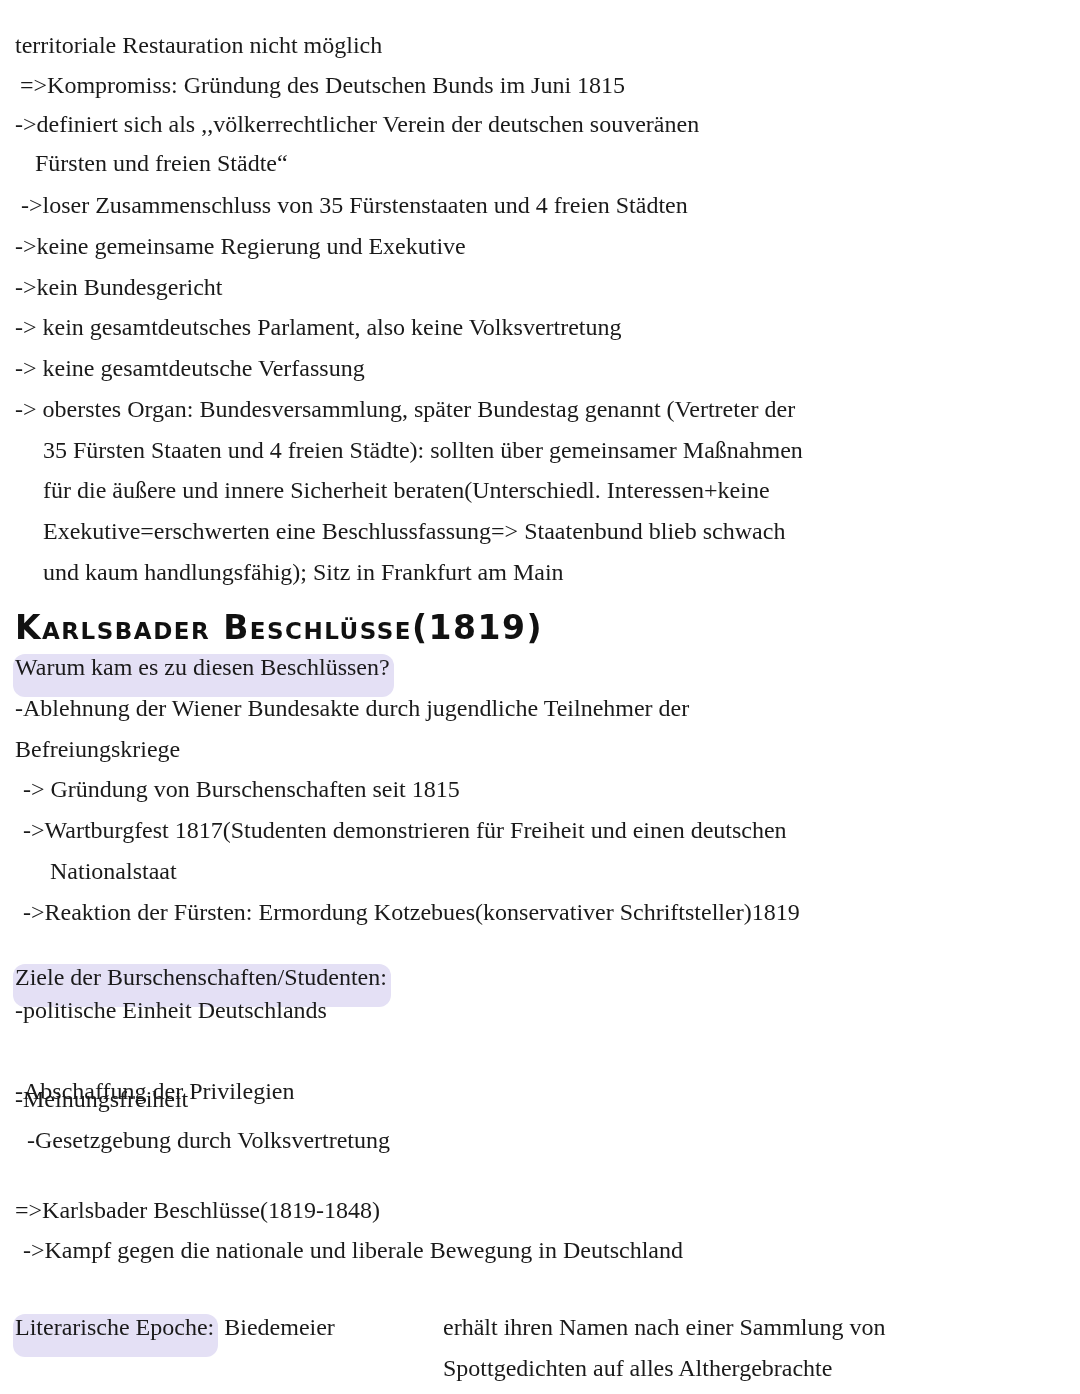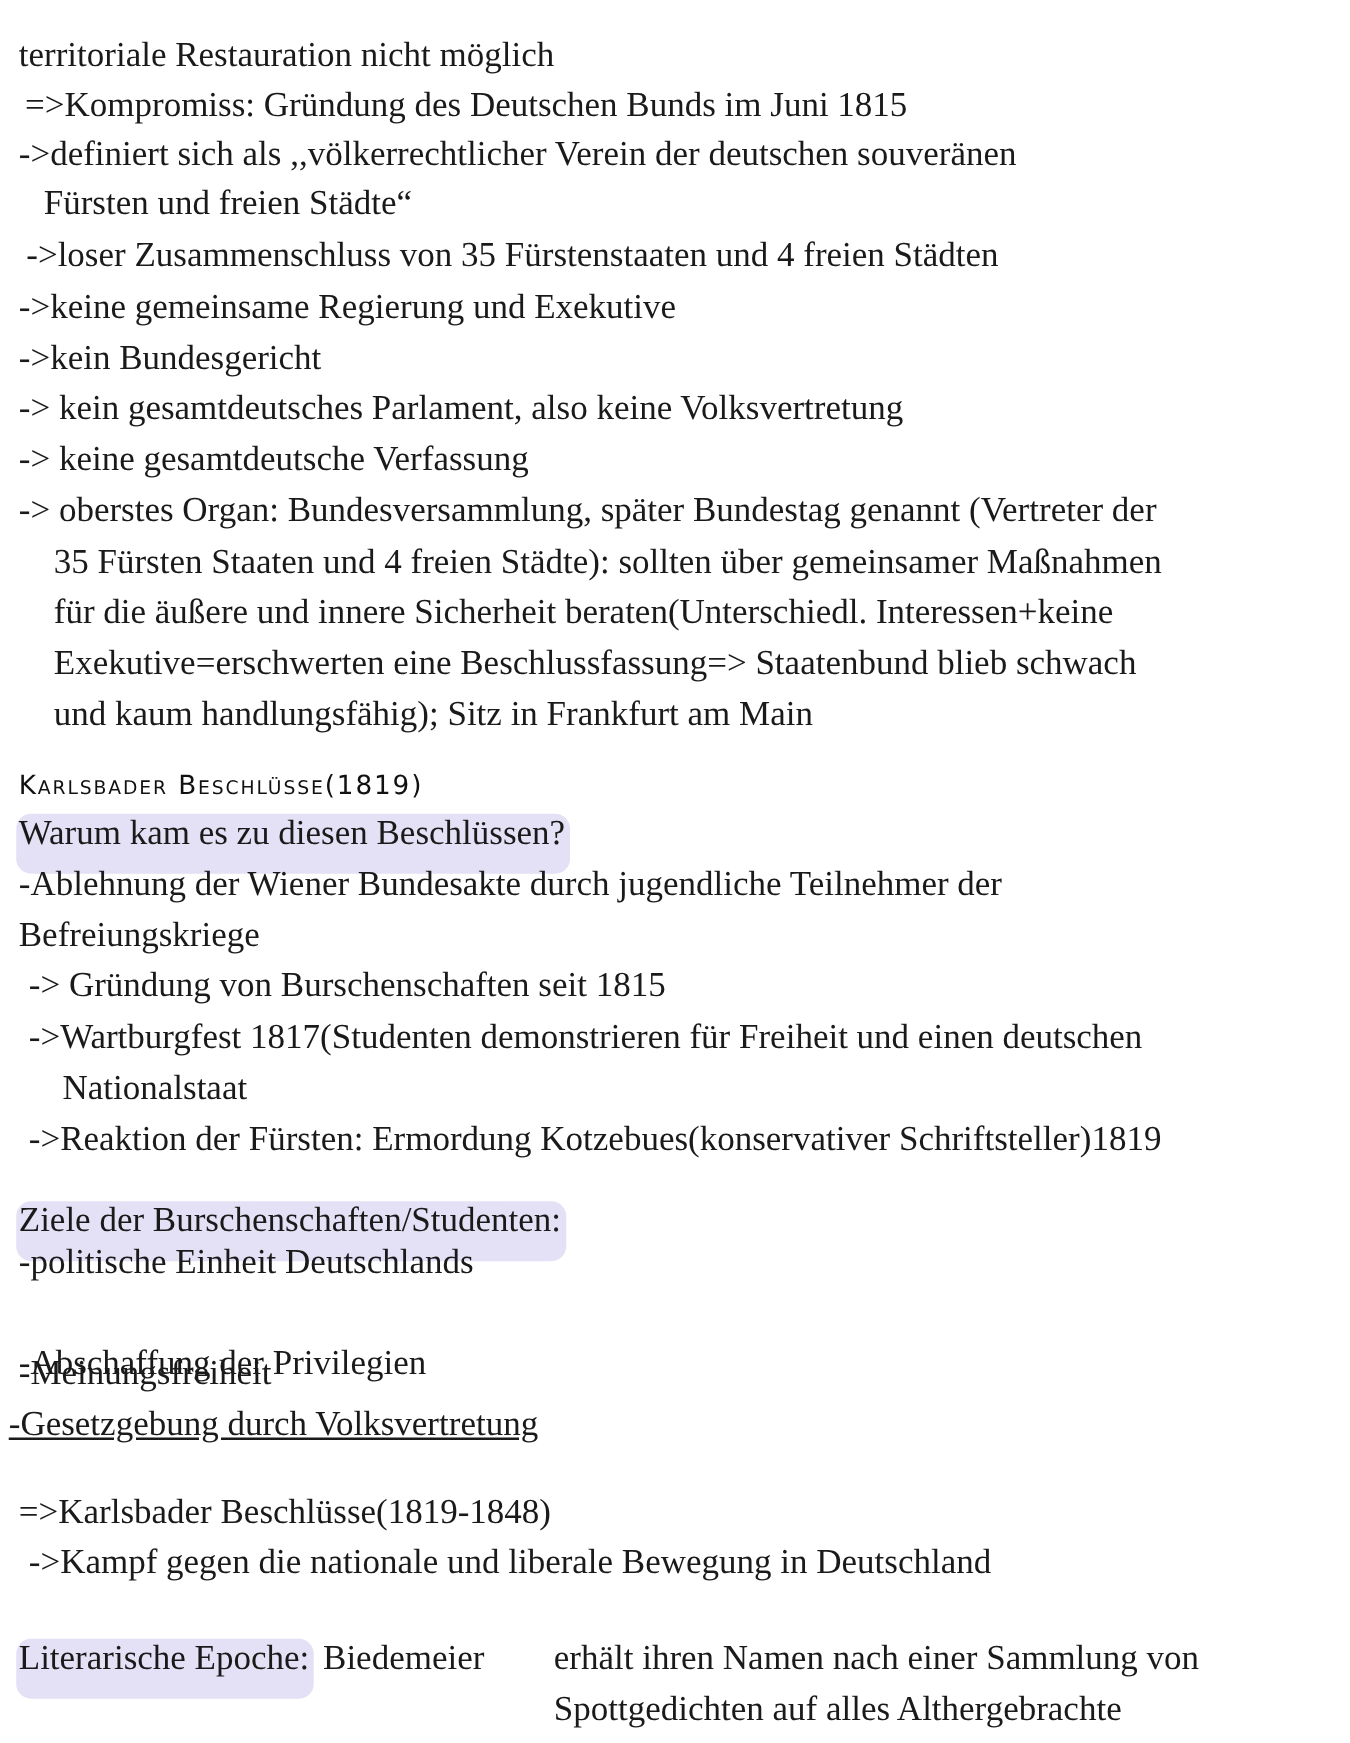--- a/index.html
+++ b/index.html
@@ -5,26 +5,26 @@
   html, body { margin: 0; padding: 0; background: #ffffff; }
   body {
     width: 1080px; height: 1394px; overflow: hidden; position: relative;
     font-family: "DejaVu Serif", "Liberation Serif", serif;
     color: #1a1a1a;
   }
   .doc { position: absolute; left: 0; top: 0; width: 1080px; }
   .ln {
     position: absolute; white-space: nowrap;
     font-family: "Liberation Serif", "DejaVu Serif", serif;
-    font-size: 28px; line-height: 36px; color: #1a1a1a;
+    font-size: 24px; line-height: 36px; color: #1a1a1a;
   }
   .heading {
     position: absolute; white-space: nowrap;
     font-family: "DejaVu Sans", "Liberation Sans", sans-serif;
-    font-weight: normal; font-size: 21px; line-height: 36px;
+    font-weight: bold; font-size: 33px; line-height: 36px;
     font-variant: small-caps; letter-spacing: 1.5px; color: #111;
   }
   .hl {
     background: #e4e0f5; border-radius: 12px; padding: 0 4px 17px 2px;
   }
 </style>
 </head>
 <body>
 
 <div class="doc">
@@ -57,21 +57,21 @@
   <div class="ln" style="left:50px; top:853px;">Nationalstaat</div>
   <div class="ln" style="left:23px; top:894px;">-&gt;Reaktion der Fürsten: Ermordung Kotzebues(konservativer Schriftsteller)1819</div>
 
   <div class="ln" style="left:13px; top:959px;">
     <span class="hl">Ziele der Burschenschaften/Studenten:</span>
   </div>
 
   <div class="ln" style="left:15px; top:992px;">-politische Einheit Deutschlands</div>
   <div class="ln" style="left:15px; top:1073px;">-Abschaffung der Privilegien</div>
   <div class="ln" style="left:15px; top:1081px;">-Meinungsfreiheit</div>
-  <div class="ln" style="left:7px; top:1122px;text-decoration:underline;">-Gesetzgebung durch Volksvertretung</div>
+  <div class="ln" style="left:27px; top:1122px;">-Gesetzgebung durch Volksvertretung</div>
 
   <div class="ln" style="left:15px; top:1192px;">=&gt;Karlsbader Beschlüsse(1819-1848)</div>
   <div class="ln" style="left:23px; top:1232px;">-&gt;Kampf gegen die nationale und liberale Bewegung in Deutschland</div>
 
   <div class="ln" style="left:13px; top:1309px;">
     <span class="hl">Literarische Epoche:</span>
     <span>Biedemeier</span>
   </div>
   <div class="ln" style="left:443px; top:1309px;">erhält ihren Namen nach einer Sammlung von</div>
   <div class="ln" style="left:443px; top:1350px;">Spottgedichten auf alles Althergebrachte</div>

